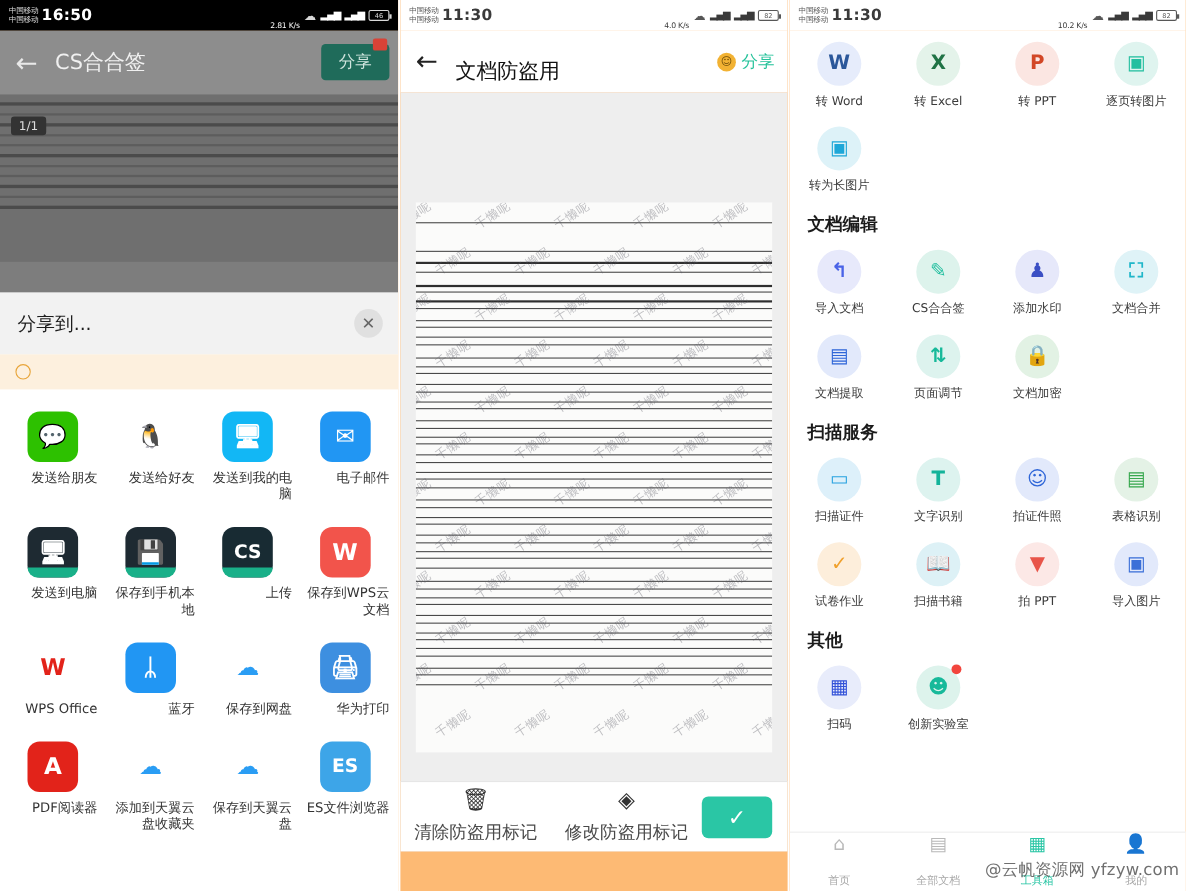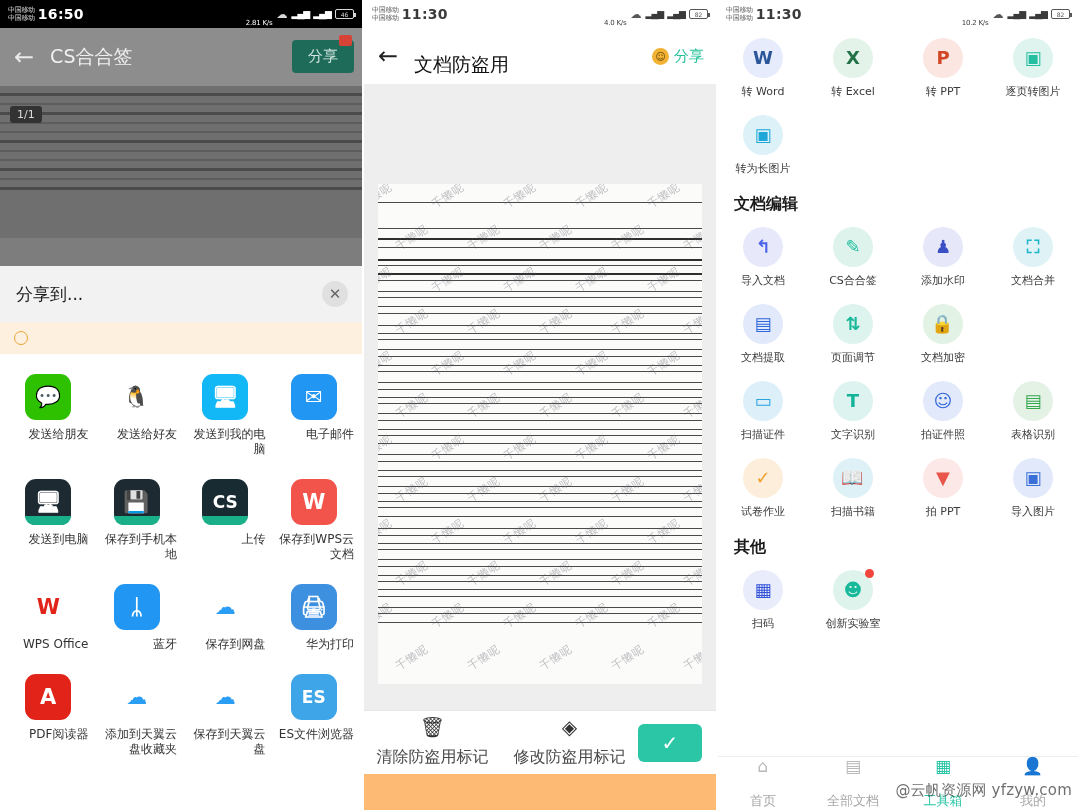--- a/index.html
+++ b/index.html
@@ -135,21 +135,21 @@
   }
   .t-lbl { font-size: 11px; color: #3a3a3a; }
   .t-dot { position: absolute; right: -1px; top: -1px; width: 9px; height: 9px; background:#f2453d; border-radius:50%; }
   .tabbar {
     position: absolute; left: 0; right: 0; bottom: 0; height: 54px;
     border-top: 1px solid #ededed; background: #fff;
     display: flex; align-items: center;
   }
   .tab { flex: 1; text-align: center; }
   .tab-ico { font-size: 17px; line-height: 1; color: #b9b9b9; }
-  .tab-lbl { font-size: 13px; color: #a8a8a8; margin-top: 17px; }
+  .tab-lbl { font-size: 10px; color: #a8a8a8; margin-top: 17px; }
   .tab.active .tab-ico, .tab.active .tab-lbl { color: #2ac6a5; }
   .watermark-site {
     position: absolute; right: 6px; bottom: 10px; font-size: 15px;
     color: rgba(70,70,70,.78); letter-spacing: .2px;
   }
 </style>
 </head>
 <body>
 
 <div class="screens">
@@ -555,20 +555,21 @@
               </div>
               <div class="t-lbl">页面调节</div>
             </div>
             <div class="t-cell">
               <div class="t-ico" style="background: rgb(226, 242, 228); color: rgb(42, 168, 74);">
                 <span style="font-size: 18px; line-height: 1;">🔒</span>
               </div>
               <div class="t-lbl">文档加密</div>
             </div>
           </div>
+          <div class="sec-title">扫描服务</div>
           <div class="tgrid">
             <div class="t-cell">
               <div class="t-ico" style="background: rgb(221, 240, 250); color: rgb(42, 163, 224);">
                 <span style="font-size: 18px; line-height: 1;">▭</span>
               </div>
               <div class="t-lbl">扫描证件</div>
             </div>
             <div class="t-cell">
               <div class="t-ico" style="background: rgb(221, 243, 239); color: rgb(19, 179, 154);">
                 <span style="font-size: 18px; line-height: 1;">T</span>

